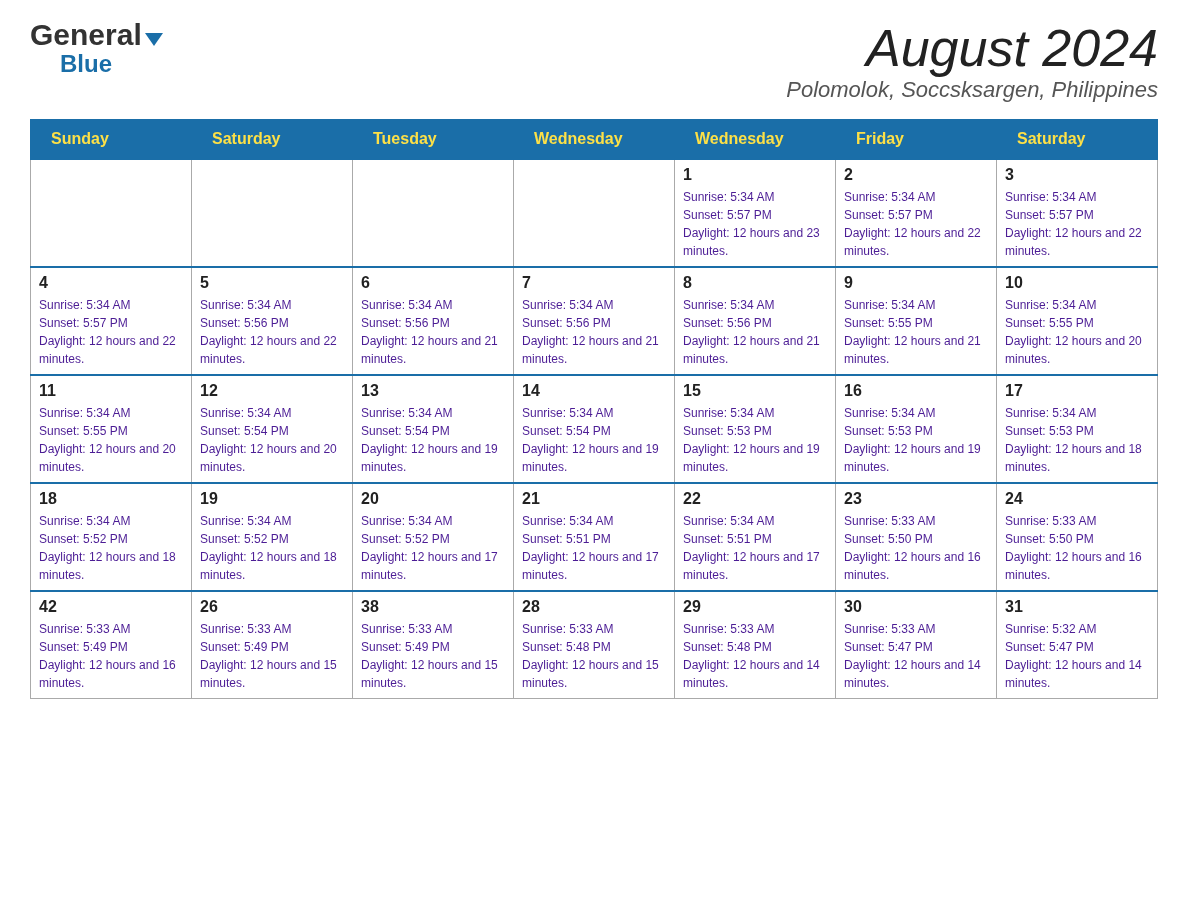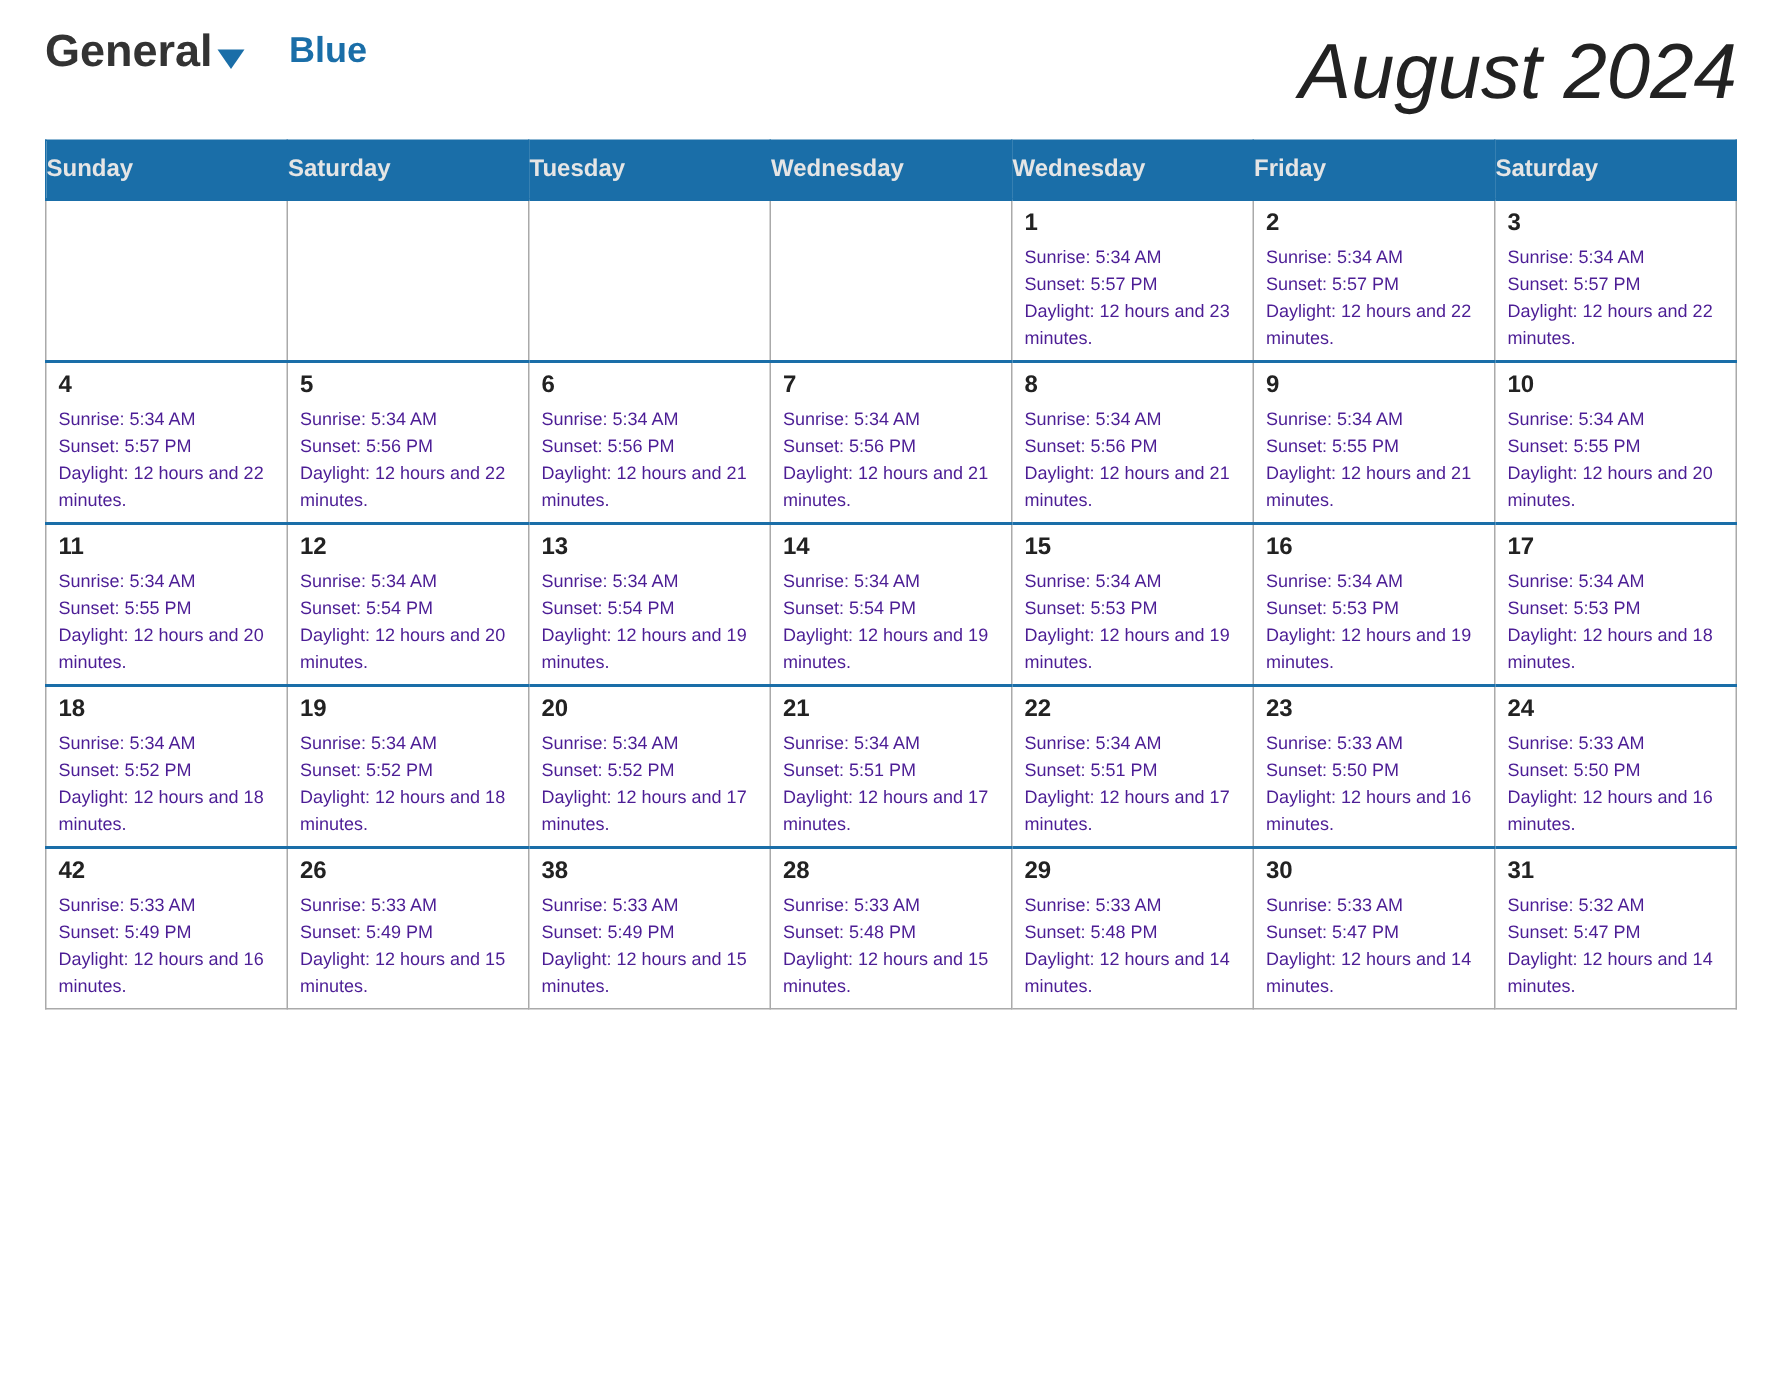--- a/index.html
+++ b/index.html
@@ -11,21 +11,21 @@
       min-height: 918px;
     }
     .header {
       display: flex;
       justify-content: space-between;
       align-items: flex-start;
       margin-bottom: 16px;
     }
     .logo {
       display: flex;
-      flex-direction: row;
+      flex-direction: column;
       align-items: flex-start;
     }
     .title-block {
       text-align: right;
       font-style: italic;
     }
     .title-block h1 {
       font-size: 52px;
       font-weight: normal;
       color: #222;
@@ -35,24 +35,24 @@
       font-size: 22px;
       font-weight: normal;
       color: #555;
     }
     .calendar {
       width: 100%;
       border-collapse: collapse;
     }
     .calendar thead tr th {
       background-color: #1a6ea8;
-      color: #e5e5e5;
+      color: #fde047;
       font-size: 16px;
       font-weight: bold;
-      padding: 10px 0;
+      padding: 10px 20px;
       text-align: left;
       border: 1px solid #1a6ea8;
     }
     .calendar tbody tr td {
       vertical-align: top;
       border: 1px solid #aaa;
       border-top: 2px solid #1a6ea8;
       padding: 6px 8px;
       width: 14.28%;
       min-height: 100px;
@@ -81,20 +81,21 @@
     <div class="general-row">
       <span style="font-size:30px;font-weight:bold;color:#333;line-height:1;">General</span>
       <span style="display:inline-block;width:0;height:0;border-left:9px solid transparent;border-right:9px solid transparent;border-top:13px solid #1a6ea8;margin-left:3px;position:relative;top:4px;"></span>
     </div>
     <div>
       <span style="font-size:24px;font-weight:bold;color:#1a6ea8;margin-left:30px;margin-top:28px;">Blue</span>
     </div>
   </div>
   <div class="title-block">
     <h1>August 2024</h1>
+    <h2>Polomolok, Soccsksargen, Philippines</h2>
   </div>
 </div>
 
 <table class="calendar">
   <thead>
     <tr>
     <th>Sunday</th>
         <th>Saturday</th>
         <th>Tuesday</th>
         <th>Wednesday</th>

